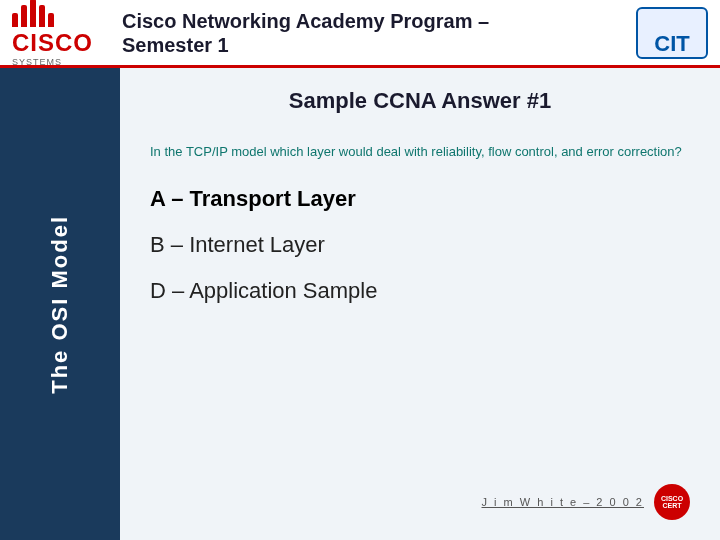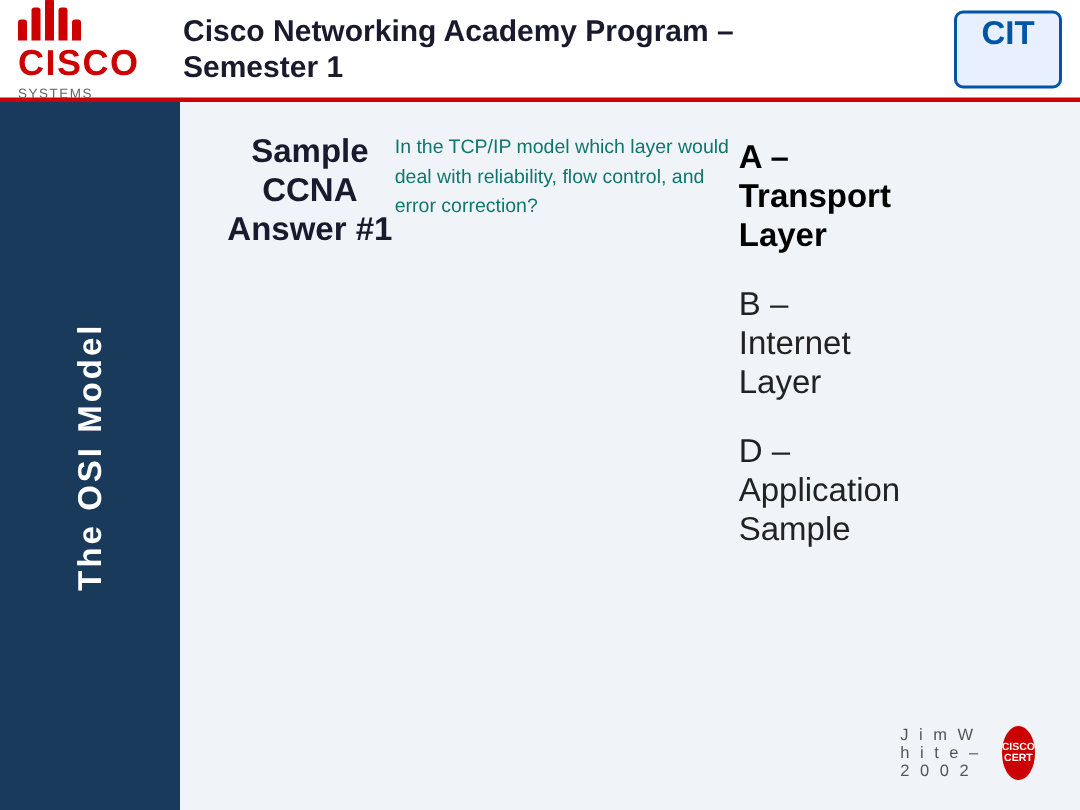--- a/index.html
+++ b/index.html
@@ -75,21 +75,21 @@
       color: #1a1a2e;
       line-height: 1.2;
     }
 
     .cit-logo {
       width: 72px;
       height: 52px;
       border: 2px solid #0055a5;
       border-radius: 6px;
       display: flex;
-      align-items: flex-start;
+      align-items: flex-end;
       justify-content: center;
       font-size: 22px;
       font-weight: bold;
       color: #0055a5;
       background: #e8f0ff;
     }
 
     
     .main {
       display: flex;
@@ -114,21 +114,21 @@
       letter-spacing: 2px;
       white-space: nowrap;
     }
 
     
     .content {
       flex: 1;
       background: #f0f4f8;
       padding: 20px 30px 20px 30px;
       display: flex;
-      flex-direction: row;
+      flex-direction: column;
     }
 
     .slide-title {
       text-align: center;
       font-size: 22px;
       font-weight: bold;
       color: #1a1a2e;
       margin-bottom: 20px;
       padding-bottom: 8px;
     }
@@ -195,19 +195,19 @@
   <div class="content">
     <div class="slide-title">Sample CCNA Answer #1</div>
     <div class="question-text">In the TCP/IP model which layer would deal with reliability, flow control, and error correction?</div>
     <ul class="answer-list">
 
     <li class="answer-item correct">A – Transport Layer</li>
         <li class="answer-item">B – Internet Layer</li>
         <li class="answer-item">D – Application Sample</li>
       </ul>
   <div style="margin-top: auto; display: flex; justify-content: flex-end; align-items: center; gap: 10px; padding-top: 16px;">
-        <span style="font-size: 11px; color: rgb(85, 85, 85); letter-spacing: 2px;">J i m   W h i t e   –   2 0 0 2</span>
+        <span style="font-size: 11px; color: rgb(85, 85, 85); letter-spacing: 2px; text-decoration: underline;">J i m   W h i t e   –   2 0 0 2</span>
         <div style="width: 36px; height: 36px; background: rgb(204, 0, 0); border-radius: 50%; display: flex; align-items: center; justify-content: center; color: rgb(255, 255, 255); font-size: 7px; font-weight: bold; text-align: center;">CISCO
 CERT</div>
       </div>
     </div>
 
 </div>
 
 </body></html>

